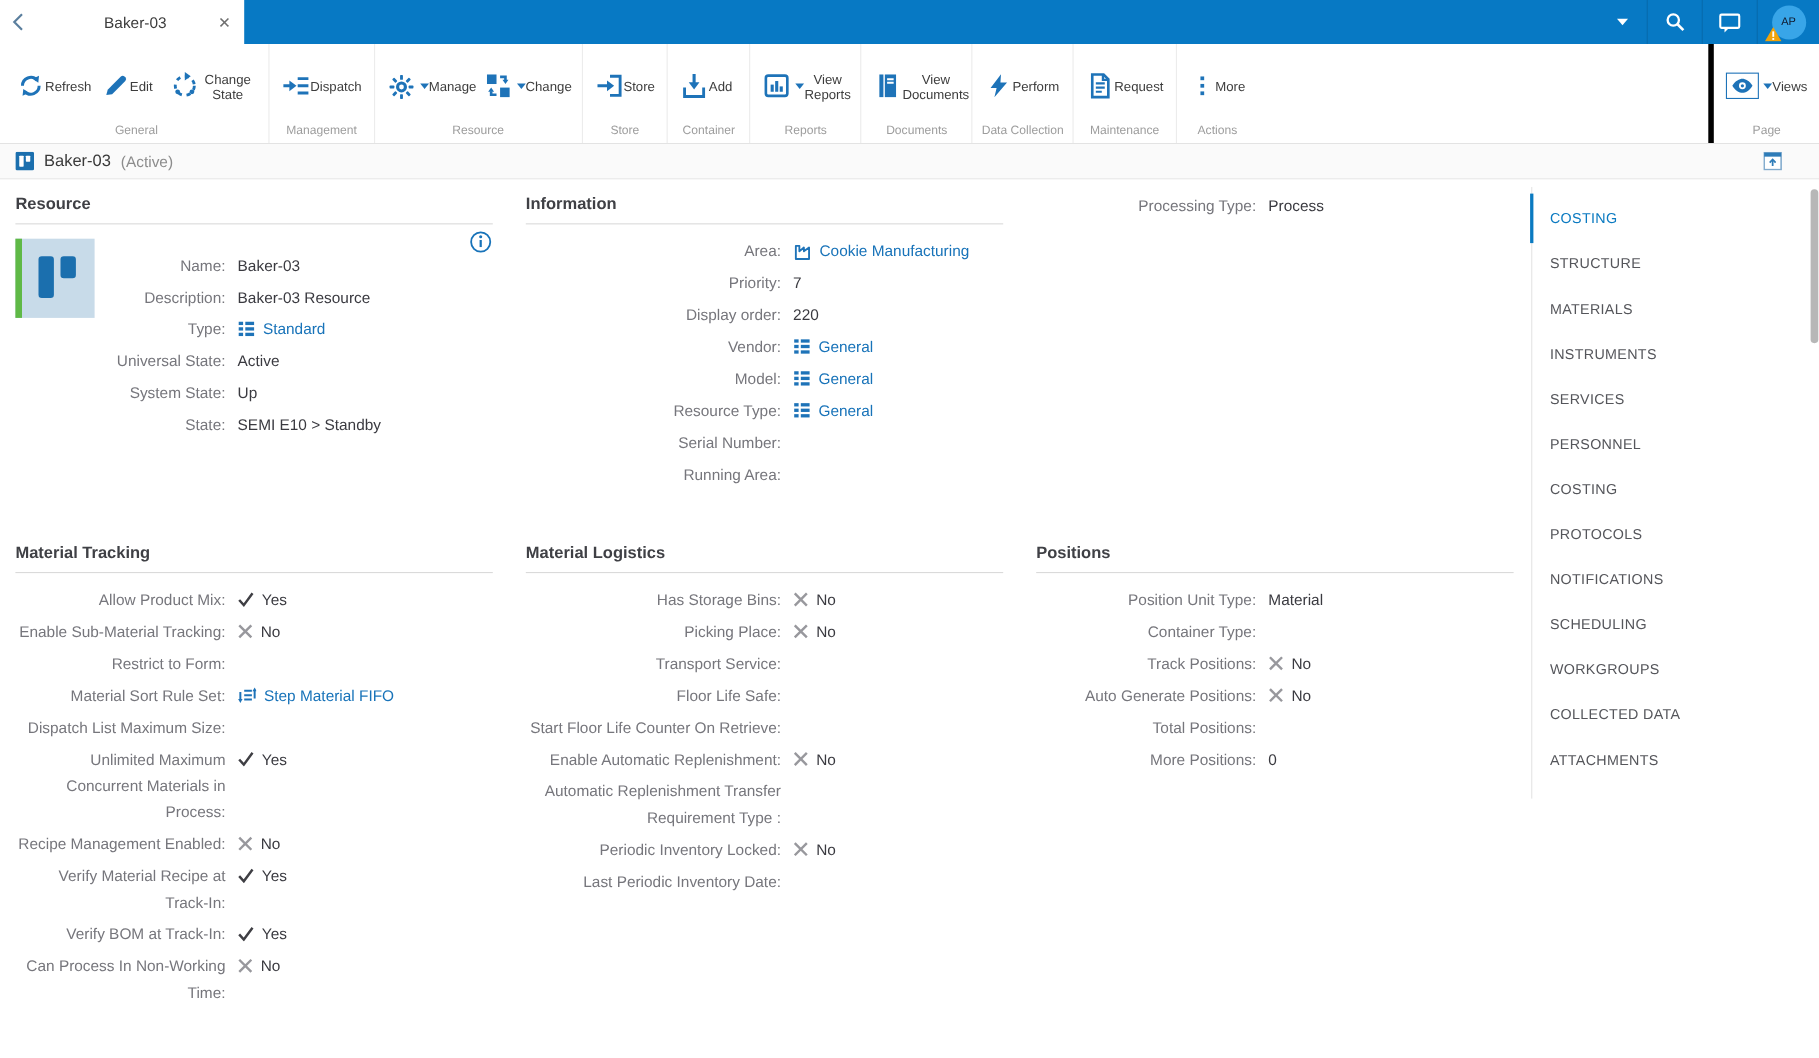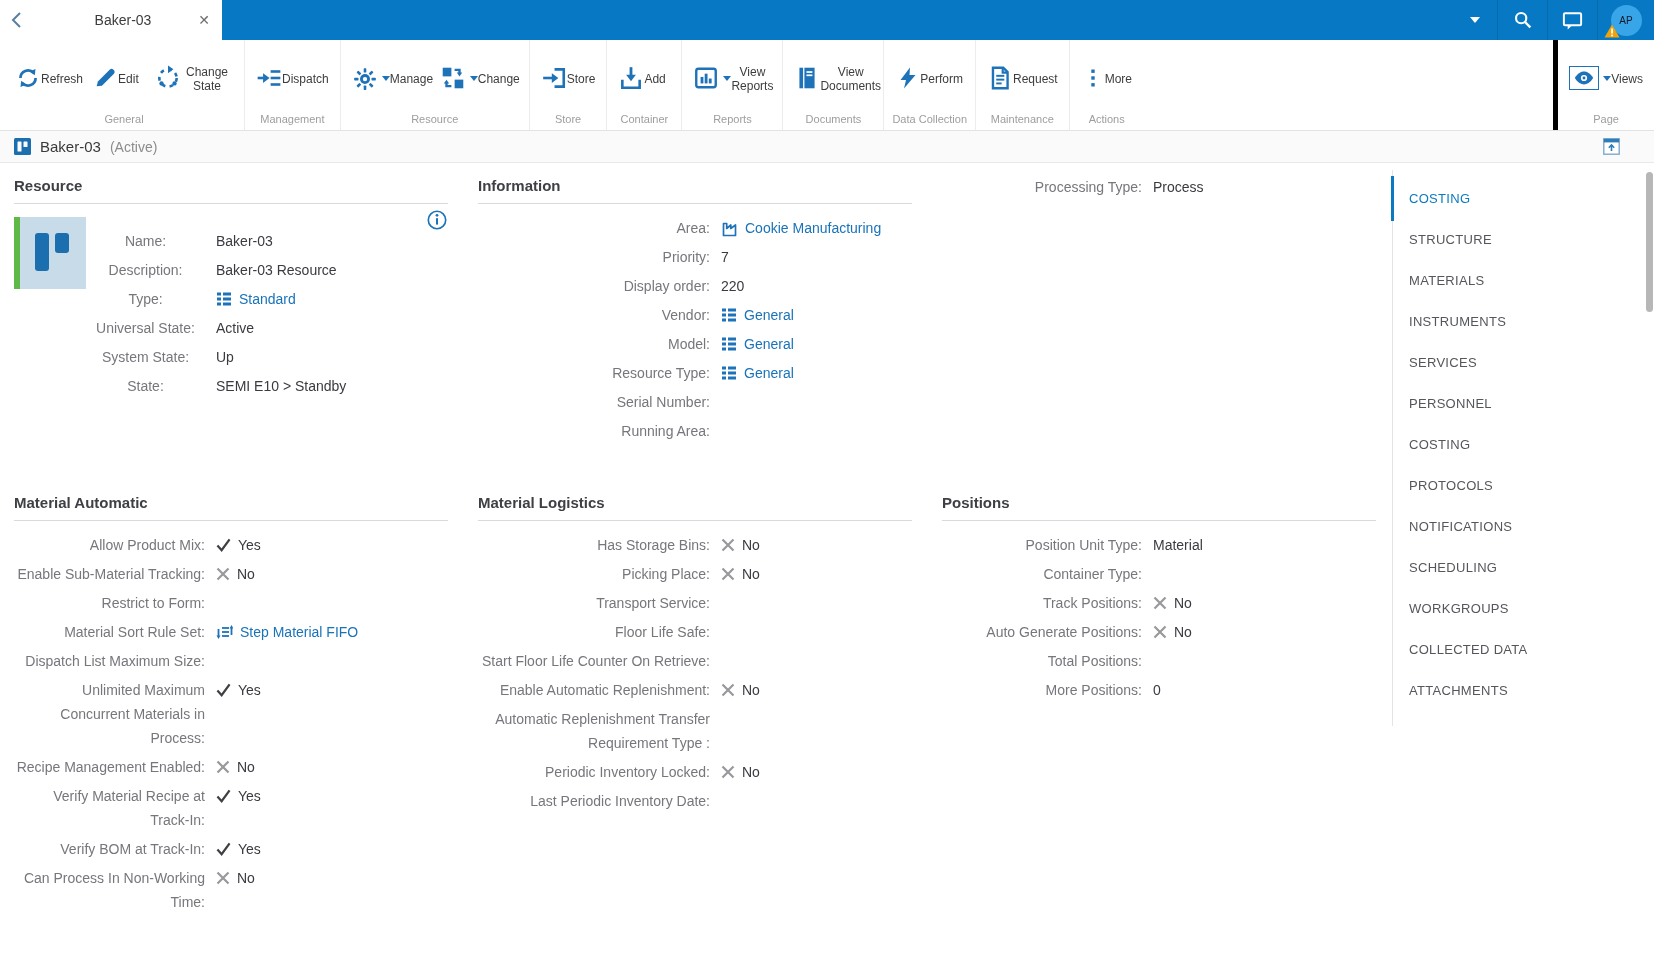--- a/index.html
+++ b/index.html
@@ -51,21 +51,21 @@
   .cols { display:grid; grid-template-columns:434px 434px 434px; column-gap:30px; grid-template-rows:317px auto; }
   .sec { position:relative; }
   .sec h2 { font-size:15px; font-weight:bold; color:#3f4045; margin:14px 0 0; padding-bottom:9px;
             border-bottom:1px solid #dadada; }
   .fields { margin-top:12px; }
   .field { display:flex; align-items:flex-start; margin-bottom:5px; font-size:14px; line-height:24px; }
   .flabel { text-align:right; color:#76767c; flex-shrink:0; }
   .c1 .flabel { width:191px; }
   .c2 .flabel { width:232px; }
   .c3 .flabel { width:200px; }
-  .res-fields .flabel { width:119px;text-align:center; }
+  .res-fields .flabel { width:119px; }
   .fvalue { margin-left:11px; color:#3a3a40; display:flex; align-items:flex-start; gap:7px; }
   .flink { color:#1873b9; text-decoration:none; cursor:pointer; }
   .fic { margin-top:4px; flex-shrink:0; }
   .bic { margin-top:5px; flex-shrink:0; }
   .res-body { display:flex; margin-top:13px; }
   .res-img { width:72px; height:72px; background:#c8dbe9; border-left:6px solid #5fb946;
              display:flex; align-items:center; justify-content:center; flex-shrink:0; }
   .res-fields { flex:1; }
   .info-btn { position:absolute; top:46px; right:0; cursor:pointer; color:#1873b9; }
   
@@ -509,21 +509,21 @@
       <div class="sec c3">
         <div class="fields">
           <div class="field">
               <span class="flabel">Processing Type:</span>
               <span class="fvalue">Process</span>
             </div>
         </div>
       </div>
 
       <div class="sec c1">
-        <h2>Material Automatic</h2>
+        <h2>Material Tracking</h2>
         <div class="fields">
           <div class="field">
               <span class="flabel">Allow Product Mix:</span>
               <span class="fvalue">
                 <svg class="bic" width="15" height="14" viewBox="0 0 16 15">
                   <path d="M1.5 8l4.5 5L14.5 1.5" fill="none" stroke="#3f3f44" stroke-width="2.4"></path>
                 </svg>
                 <span>Yes</span>
               </span>
             </div>

